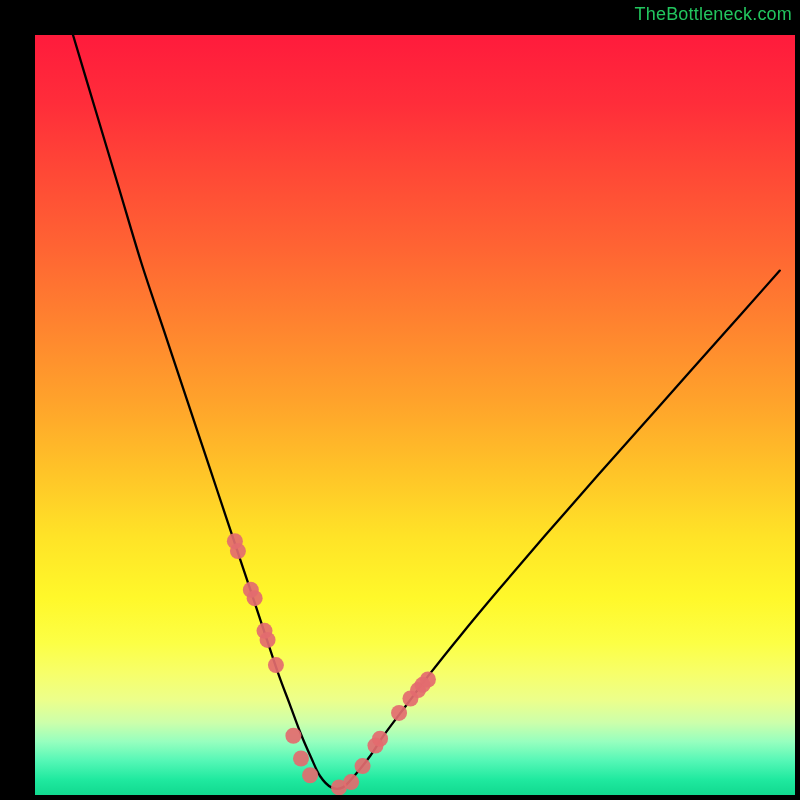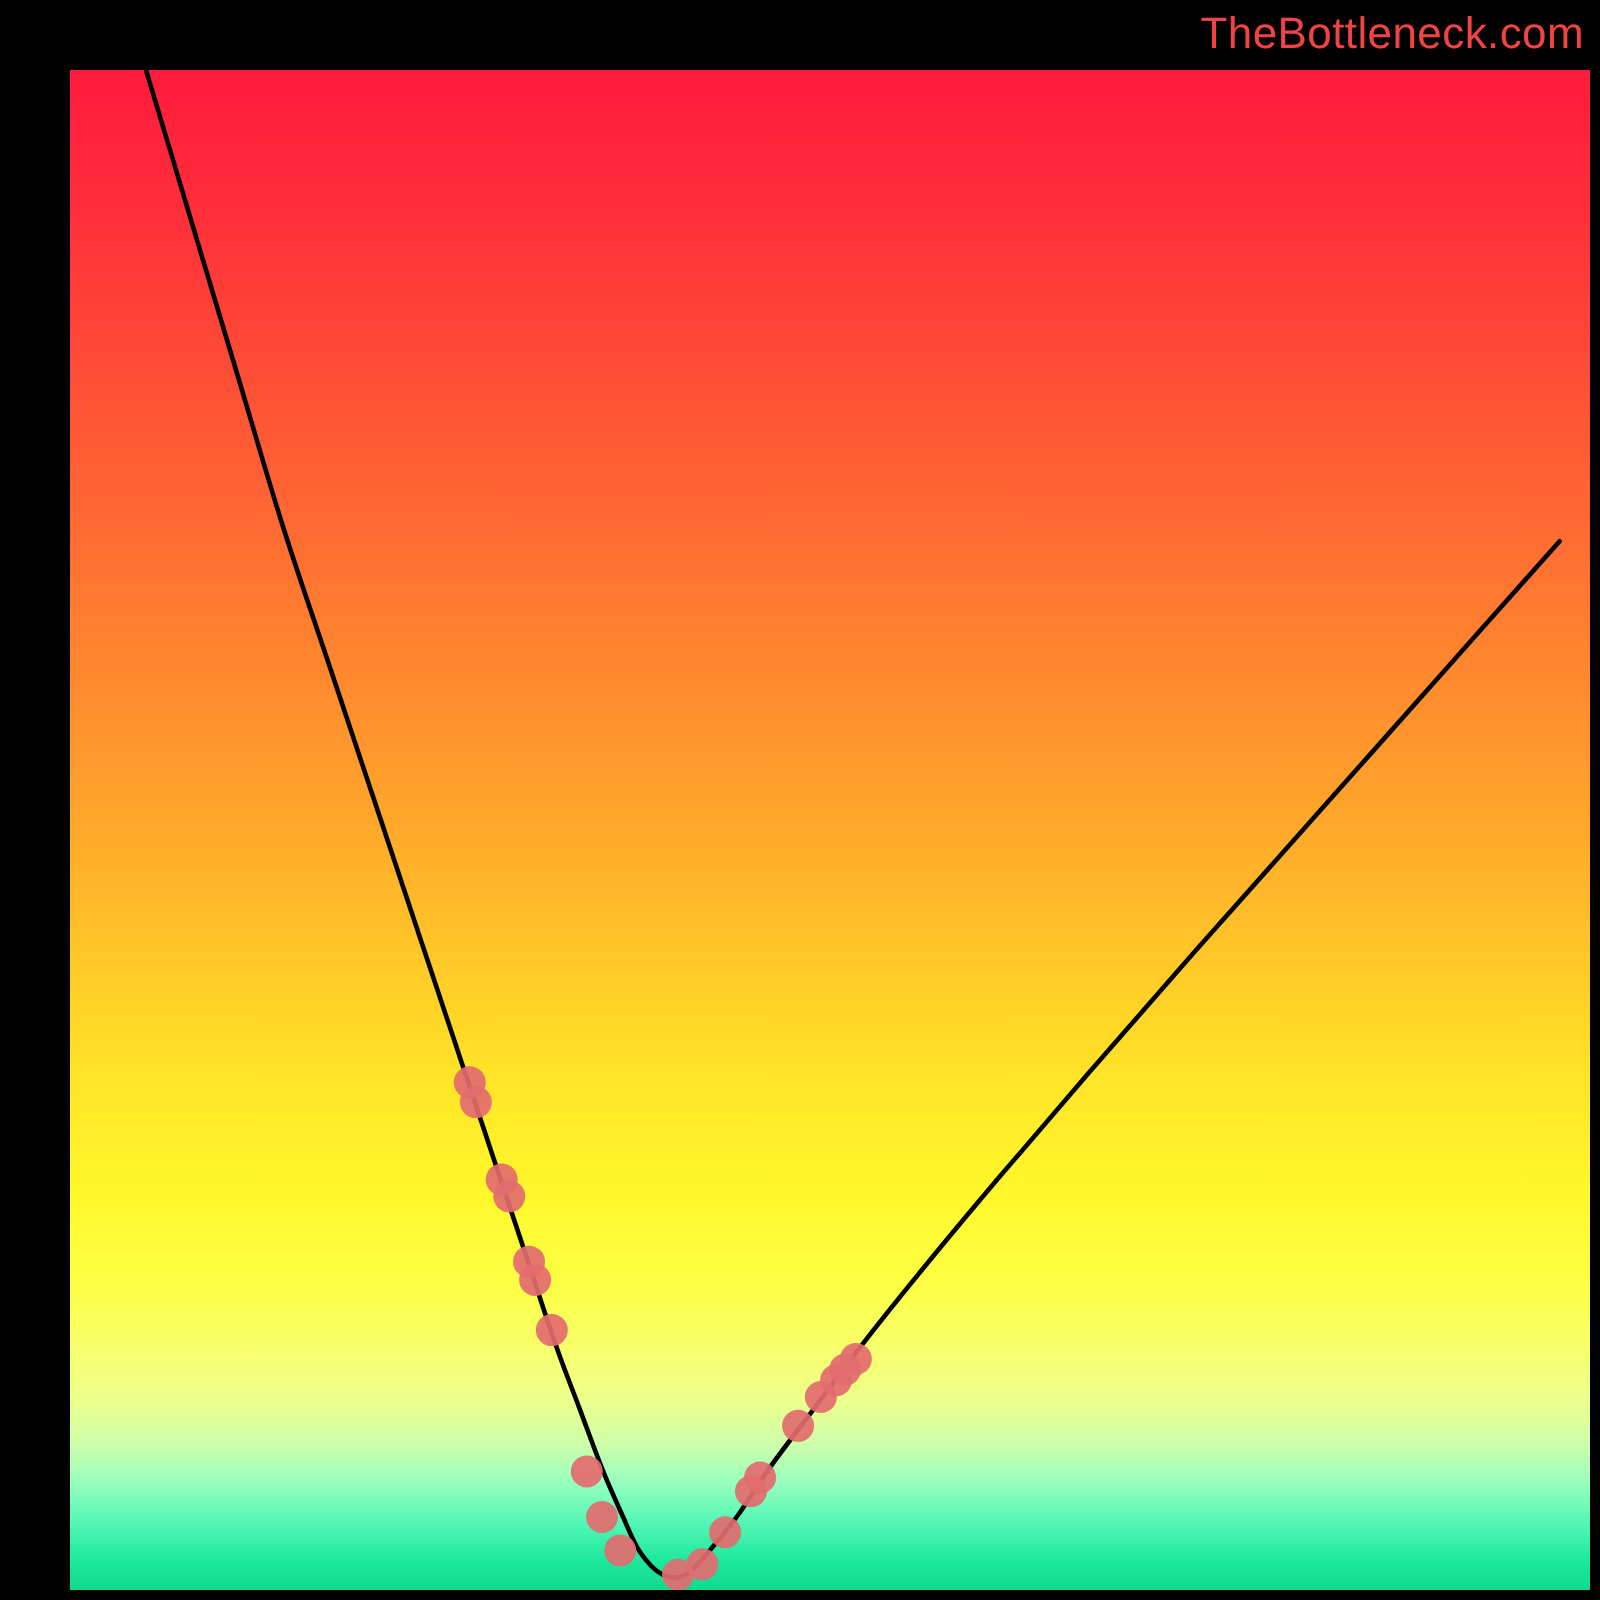--- a/index.html
+++ b/index.html
@@ -41,22 +41,22 @@
       #96ffbf 93%,
       #55f7b6 95.5%,
       #1fe99f 98%,
       #11d98f 100%
     );
   }
   .watermark {
     position: absolute;
     top: 4px;
     right: 8px;
-    color: #ef4444;
-    font-size: 22px;
+    color: #22c55e;
+    font-size: 18px;
     font-weight: 500;
     letter-spacing: 0.2px;
     user-select: none;
   }
   svg.curve {
     position: absolute;
     left: 0; top: 0;
     width: 760px;
     height: 760px;
   }

